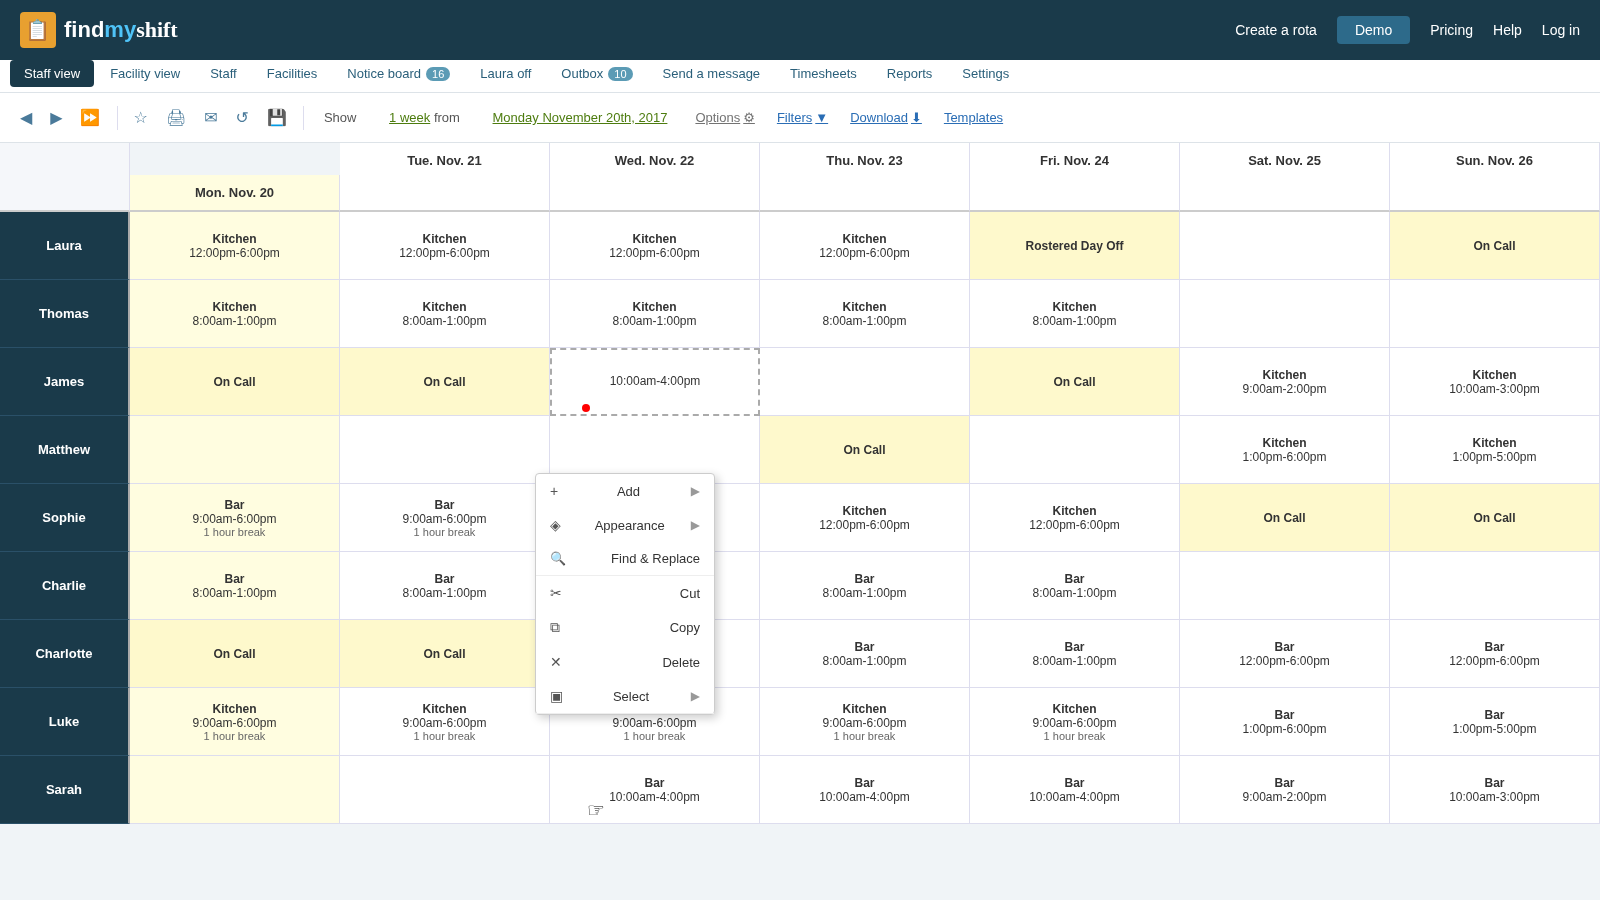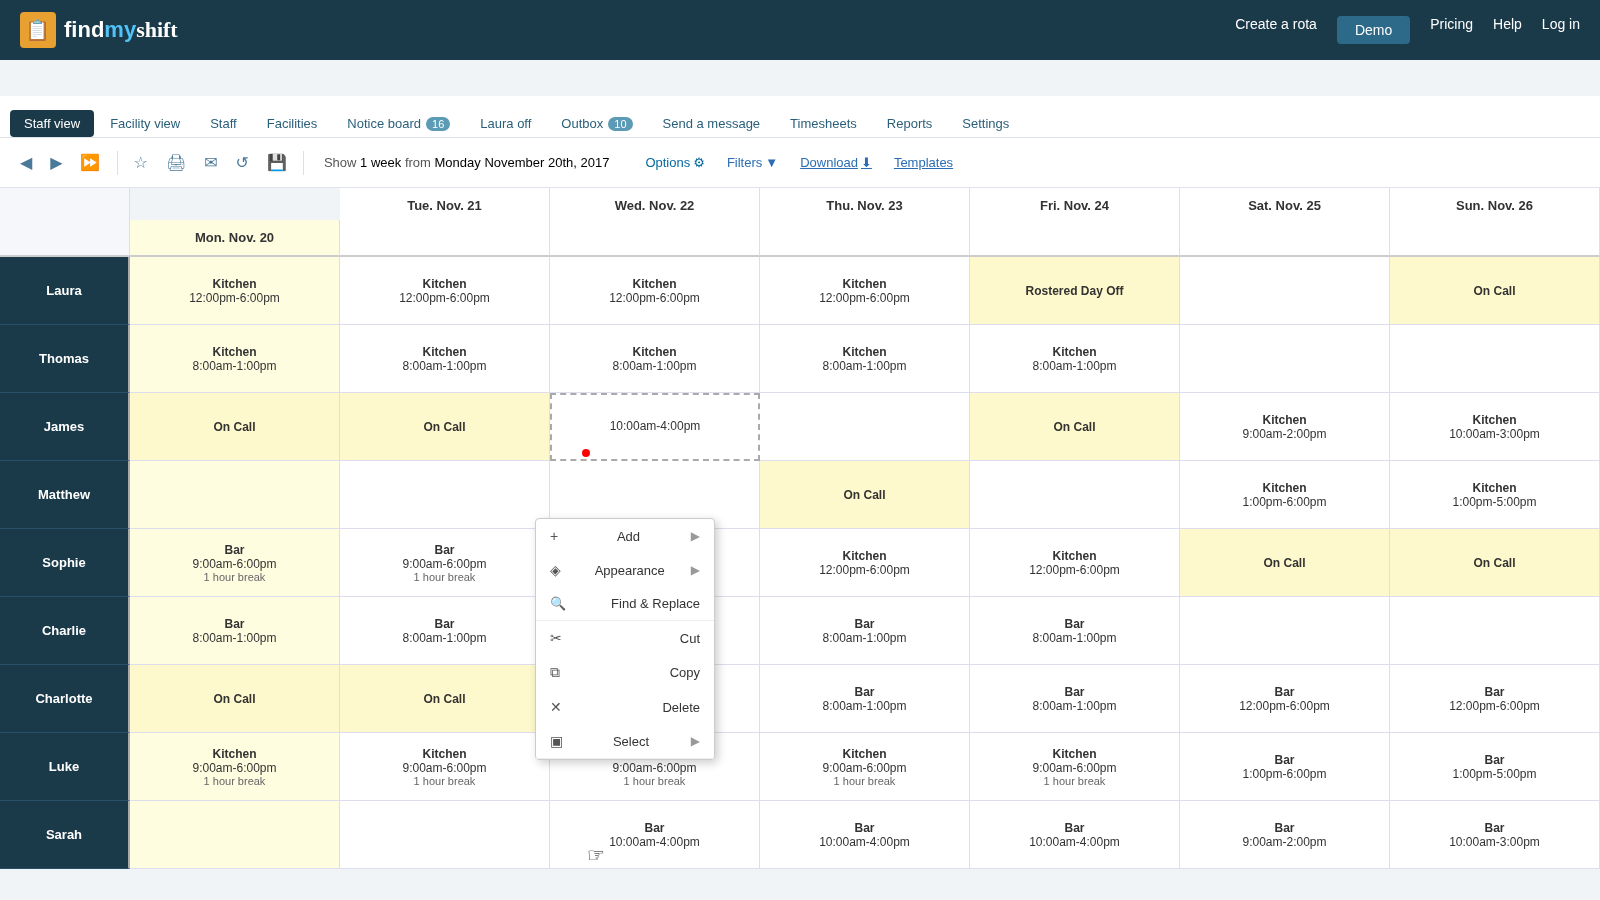--- a/index.html
+++ b/index.html
@@ -31,47 +31,46 @@
       align-items: center;
       justify-content: center;
       color: white;
       font-size: 20px;
     }
     .logo-text span.find { color: white; }
     .logo-text span.my { color: #4fc3f7; }
     .logo-text span.shift { color: white; font-family: Liberation Serif, serif; }
     .top-nav-right {
       display: flex;
-      align-items: flex-start;
+      align-items: center;
       gap: 20px;
       color: white;
     }
     .top-nav-right a {
       color: #cce; text-decoration: none; font-size: 14px;
     }
     .demo-btn {
       background: #2d6a8a;
       color: white;
       border: none;
       padding: 6px 18px;
       border-radius: 4px;
       font-size: 14px;
       cursor: pointer;
     }
 
     
     .sec-nav {
       background: white;
       border-bottom: 1px solid #dde3e8;
-      height: 42px;
-      display: flex;
-      align-items: flex-end;
+      height: 33px;
+      display: flex;
+      align-items: flex-start;
       padding: 0 10px;
       gap: 2px;
-      margin-top: 36px;
     }
     .sec-nav-item {
       padding: 6px 14px;
       border-radius: 4px;
       font-size: 13px;
       color: #2a5f7a;
       cursor: pointer;
       white-space: nowrap;
       text-decoration: none;
       display: flex;
@@ -107,32 +106,34 @@
       cursor: pointer;
       font-size: 16px;
       padding: 4px 6px;
     }
     .toolbar-separator { width: 1px; height: 24px; background: #dde; margin: 0 4px; }
     .toolbar-show {
       margin-left: 10px;
       color: #555;
       font-size: 13px;
     }
-    .toolbar-show a { color: #000000; cursor: pointer; }
+    .toolbar-show a { color: #4d7c0f; text-decoration: underline; cursor: pointer; margin-left: 29px; }
     .toolbar-options {
-      margin-left: 14px;
-      color: #0369a1;
-      cursor: pointer;
+      margin-left: 6px;
+      color: #737373;
+      cursor: pointer;
+      text-decoration: underline;
       display: flex;
       align-items: center;
       gap: 3px;
     }
     .toolbar-filters {
       color: #2a6db5;
       cursor: pointer;
+      text-decoration: underline;
       display: flex;
       align-items: center;
       gap: 3px;
     }
     .toolbar-download {
       color: #2a6db5;
       cursor: pointer;
       text-decoration: underline;
       display: flex;
       align-items: center;

